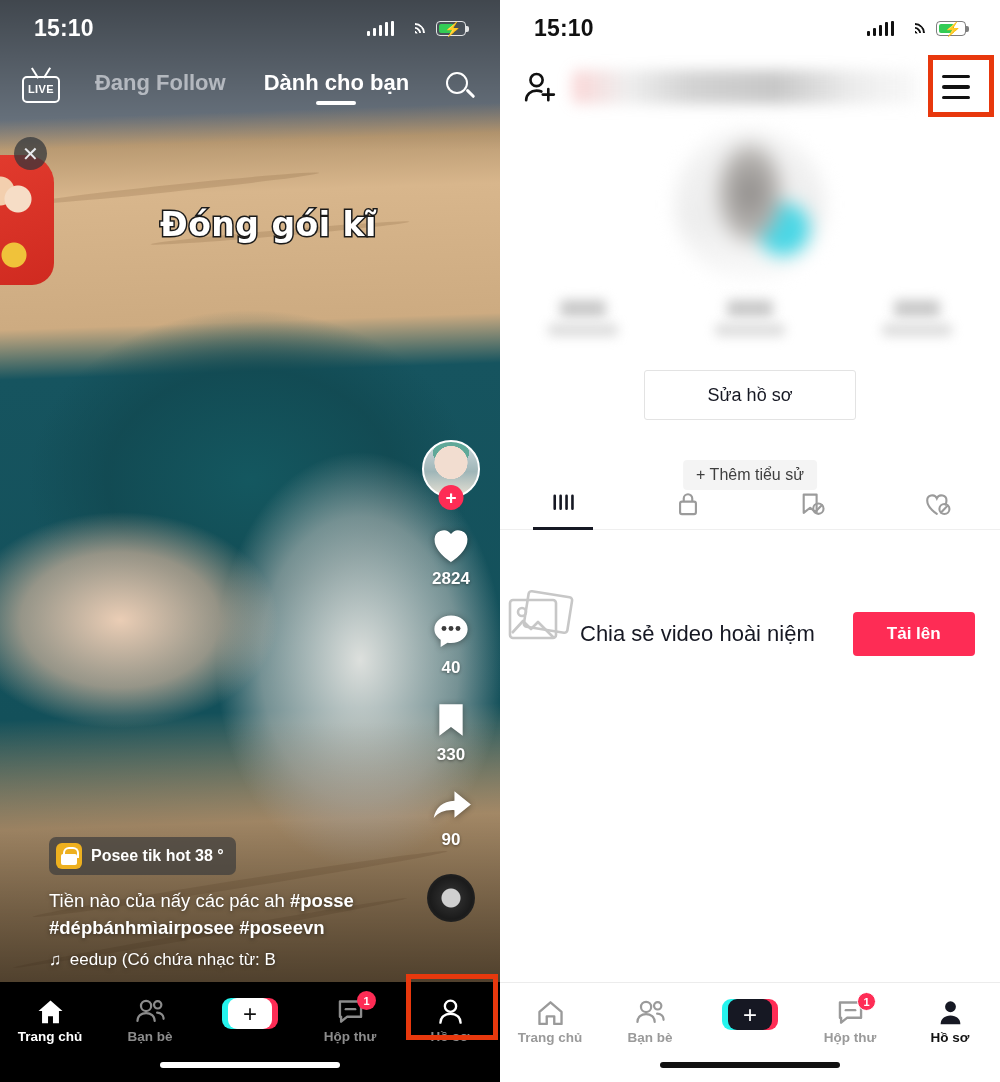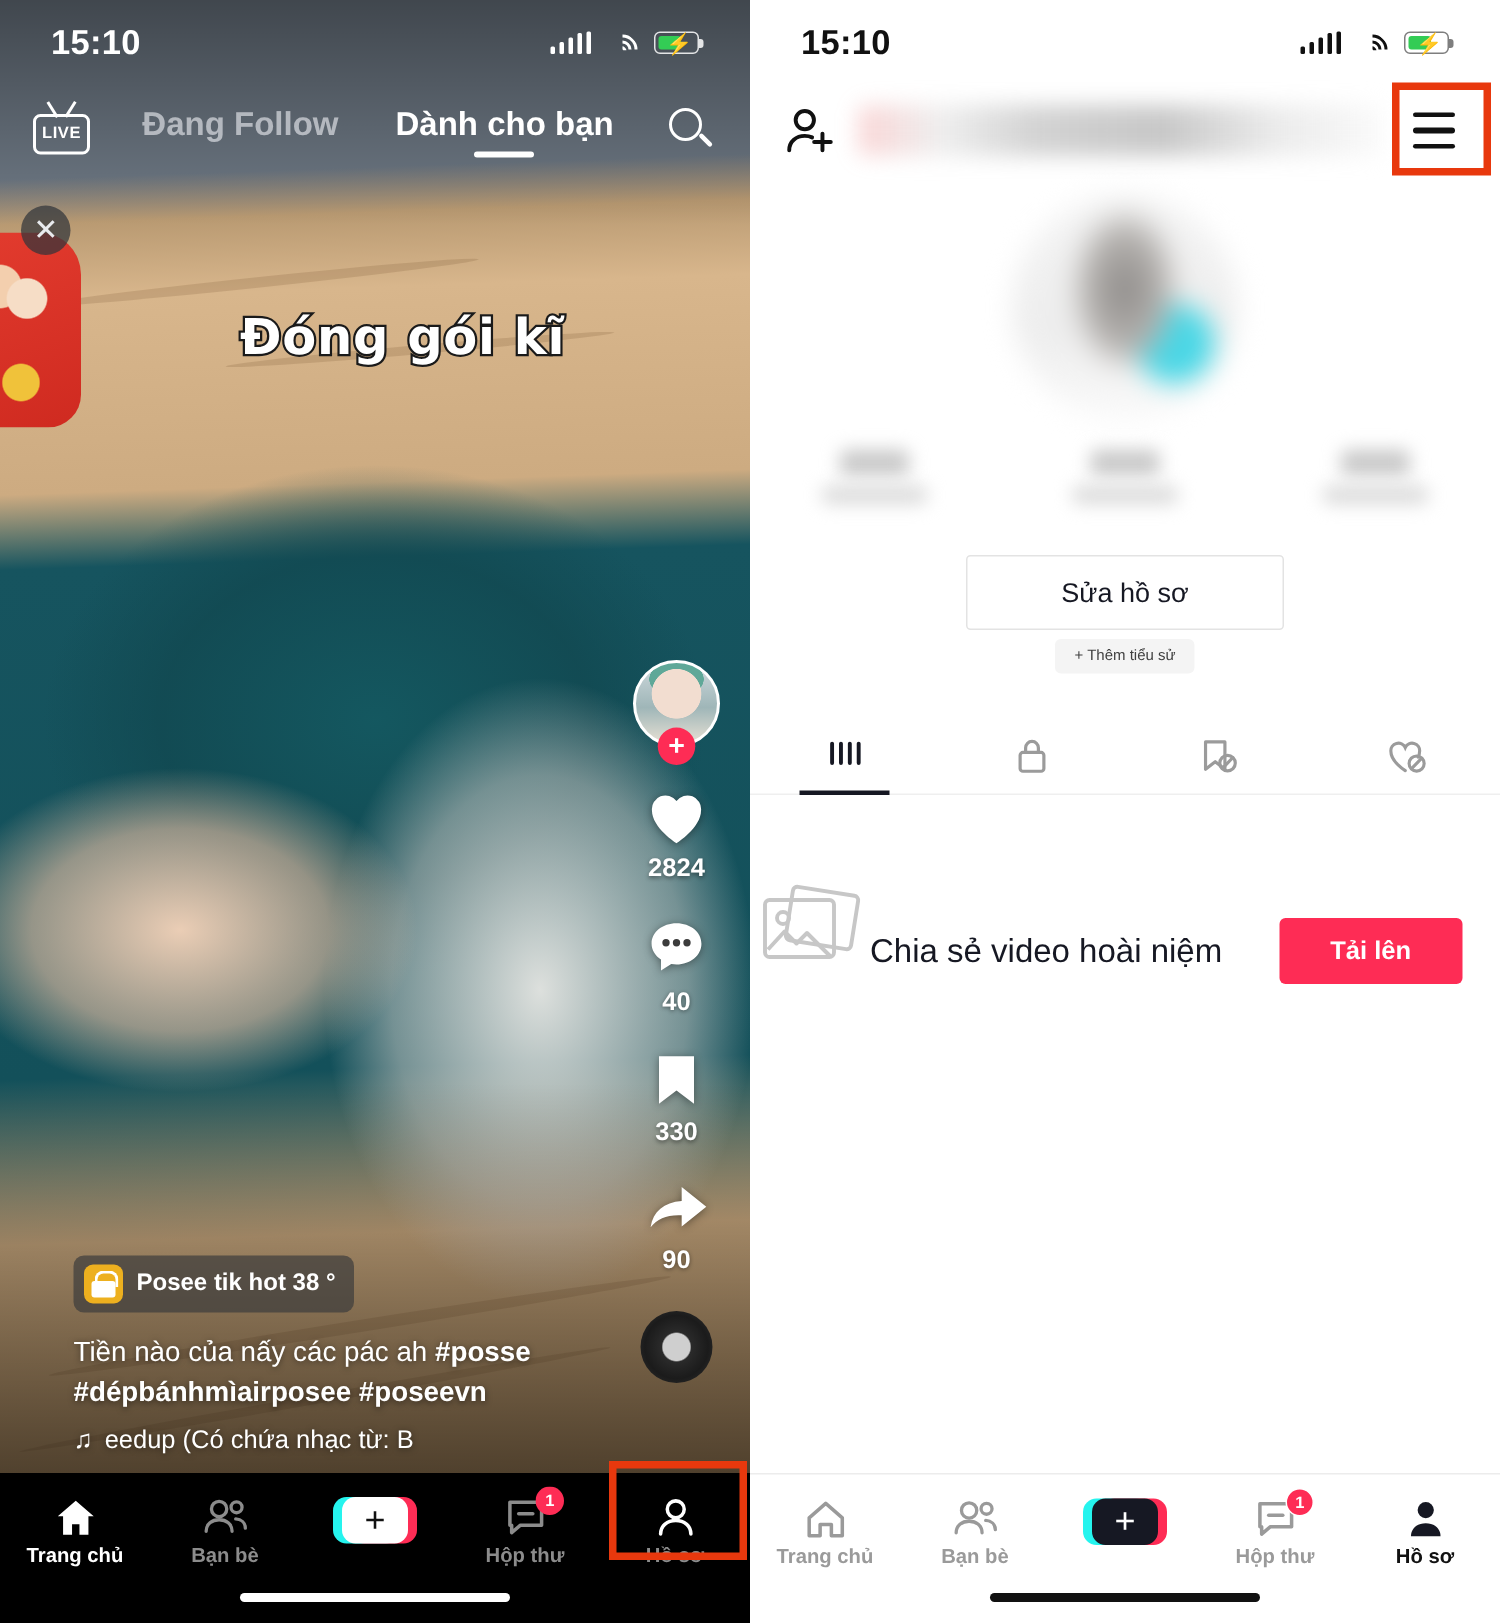--- a/index.html
+++ b/index.html
@@ -189,22 +189,22 @@
                 linear-gradient(180deg,#f4f4f4 0%, #ededed 60%, #fafafa 100%);
     filter: blur(9px); }
   .pr-stats { position:absolute; top:300px; left:0; right:0; height:54px; display:flex; z-index:5; }
   .pr-stat { flex:1; display:flex; flex-direction:column; align-items:center; gap:7px; }
   .pr-stat .n { width:46px; height:17px; border-radius:4px; background:#c8c8c8; filter:blur(6px); }
   .pr-stat .l { width:70px; height:12px; border-radius:4px; background:#dadada; filter:blur(6px); }
 
   .edit-btn { position:absolute; top:370px; left:50%; transform:translateX(-50%);
     width:212px; height:50px; border:1px solid #e3e3e3; border-radius:3px; background:#fff;
     display:flex; align-items:center; justify-content:center; font-size:18px; color:#161823; }
-  .bio-chip { position:absolute; top:426px; left:50%; transform:translateX(-50%);
-    background:#f4f4f4; border-radius:4px; padding:6px 13px; font-size:10px; color:#3f3f3f; }
+  .bio-chip { position:absolute; top:460px; left:50%; transform:translateX(-50%);
+    background:#f4f4f4; border-radius:4px; padding:6px 13px; font-size:16px; color:#3f3f3f; }
 
   .pr-tabs { position:absolute; top:478px; left:0; right:0; height:52px; display:flex;
     border-bottom:1px solid #efefef; }
   .pr-tab { flex:1; display:flex; align-items:center; justify-content:center; position:relative; }
   .pr-tab.active:after { content:""; position:absolute; bottom:-1px; left:50%; transform:translateX(-50%);
     width:60px; height:3px; background:#161823; }
 
   .empty { position:absolute; top:588px; left:0; right:0; display:flex; flex-direction:row; align-items:center; }
   .empty .etitle { font-size:22px; color:#161823; margin-top:22px; }
   .upload-btn { margin-top:22px; background:#fe2c55; color:#fff; font-size:17px; font-weight:700;

